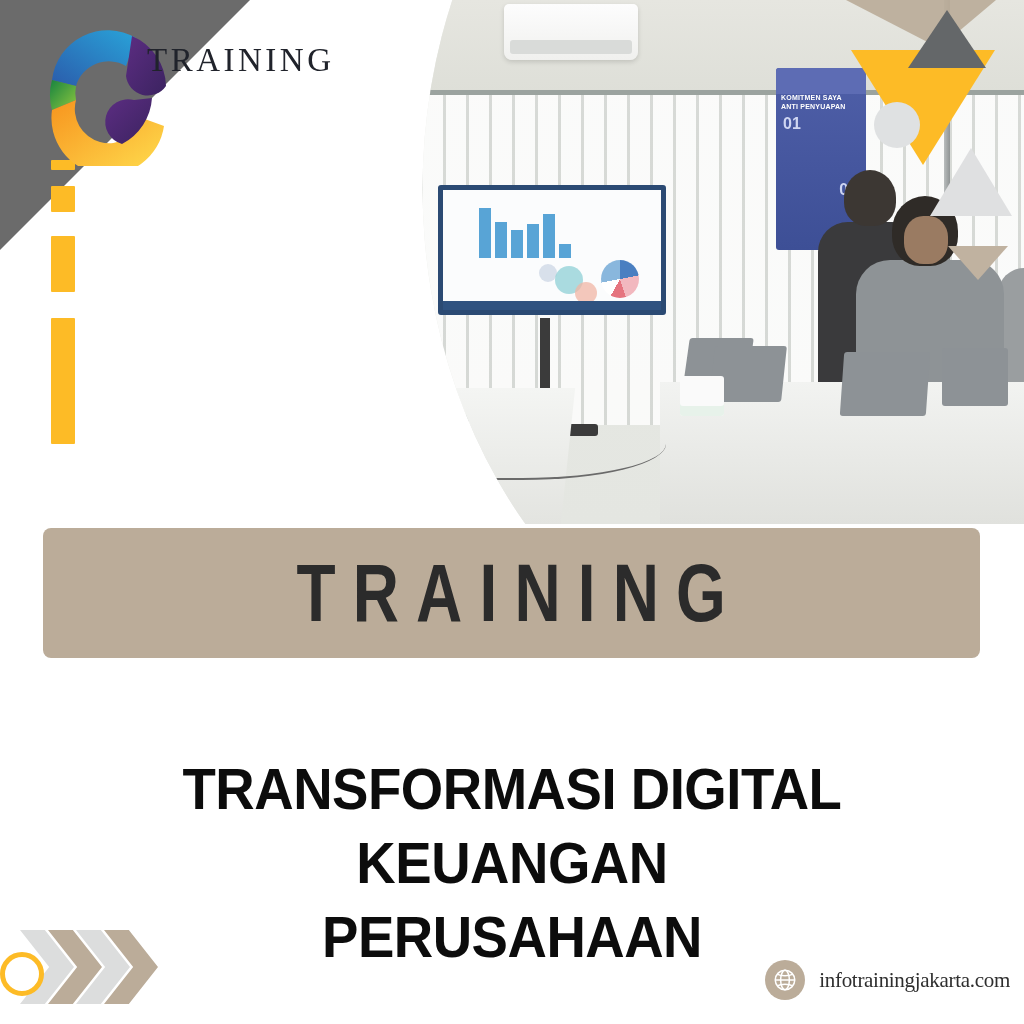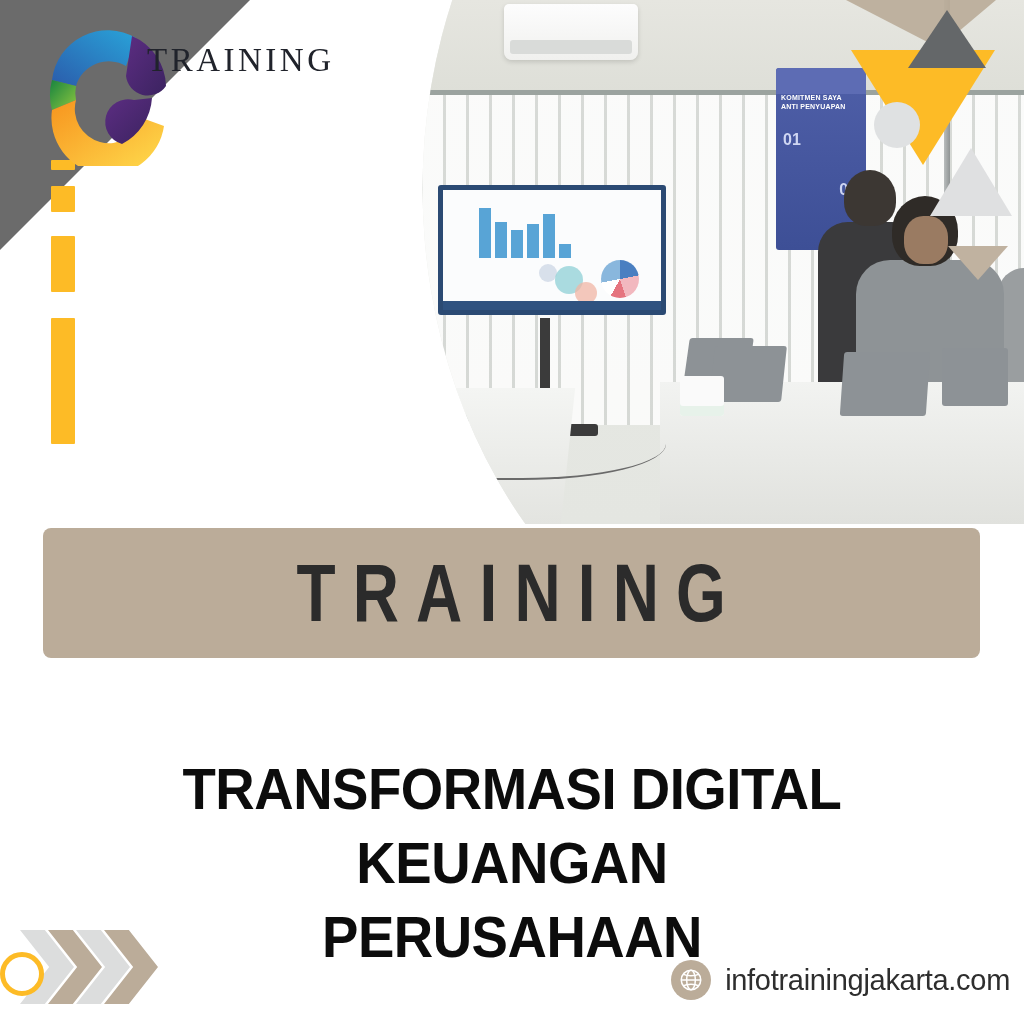--- a/index.html
+++ b/index.html
@@ -103,21 +103,21 @@
     position:absolute; left:468px; top:68px; width:90px; height:182px;
     background:linear-gradient(180deg,#4f5fa8,#3d4f96);
     border-radius:3px;
     overflow:hidden;
     font-size:6px; color:#fff; line-height:1.25;
     padding:26px 5px 4px;
     font-weight:bold;
   }
   .ph-banner .bt { font-size:7px; letter-spacing:.2px; }
   .ph-banner .num { font-size:16px; color:#cfd6f2; font-weight:bold; }
-  .ph-banner .n1 { position:absolute; left:7px; top:62px; }
+  .ph-banner .n1 { position:absolute; left:7px; top:46px; }
   .ph-banner .n2 { position:absolute; right:9px; top:112px; }
   .ph-banner-top { position:absolute; left:0; top:0; width:100%; height:26px; background:#5d6cb4; }
   
   .ph-table-l {
     position:absolute; left:60px; top:388px; width:200px; height:136px;
     background:linear-gradient(180deg,#f4f5f3,#e3e4e0);
     transform:skewX(-6deg);
   }
   .ph-table-r {
     position:absolute; left:352px; top:382px; width:364px; height:142px;
@@ -260,22 +260,22 @@
     position:absolute; right:14px; top:960px; z-index:6;
     display:flex; align-items:center; gap:14px;
   }
   .globe {
     width:40px; height:40px; border-radius:50%;
     background:#bbac99;
     display:flex; align-items:center; justify-content:center;
     flex:none;
   }
   .footer-url {
-    font-family:Liberation Sans, sans-serif;
-    font-size:29px; color:#2e2e2e; letter-spacing:-.3px;
+    font-family:Liberation Serif, serif;
+    font-size:21px; color:#2e2e2e; letter-spacing:-.3px;
   }
 </style>
 </head>
 <body>
 
 <div id="poster">
 
   <div class="photo-wrap">
     <div class="photo">
       <div class="ph-ceiling"></div>

